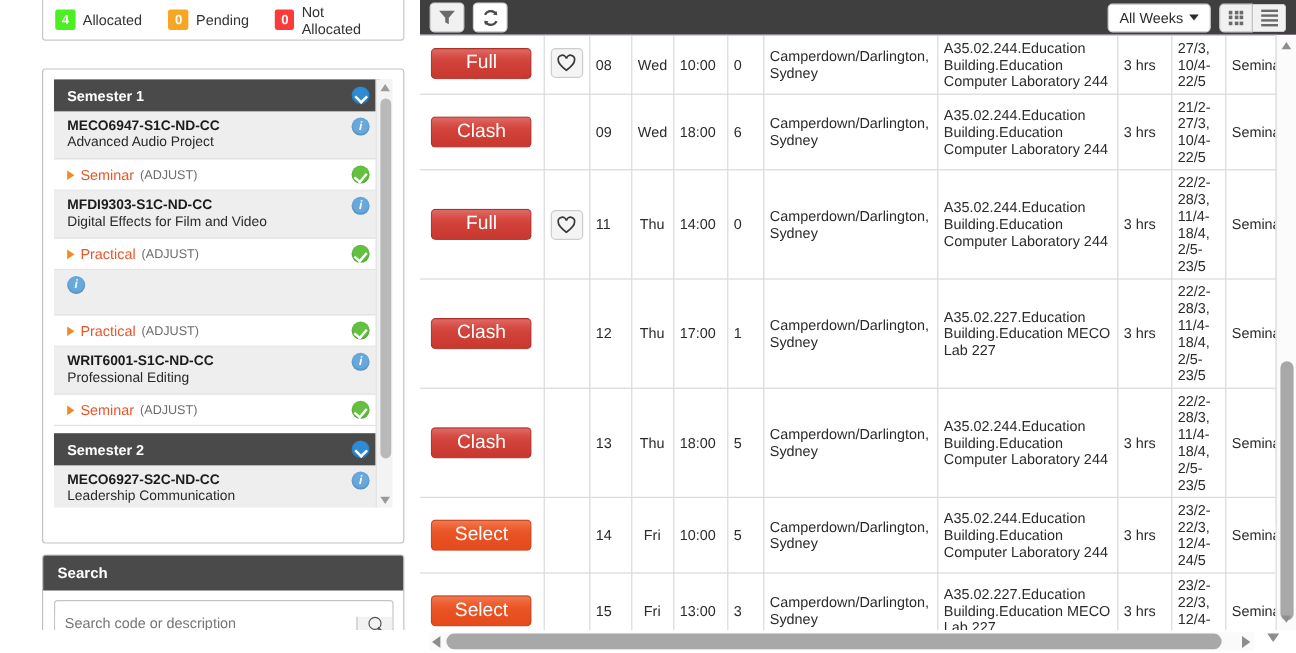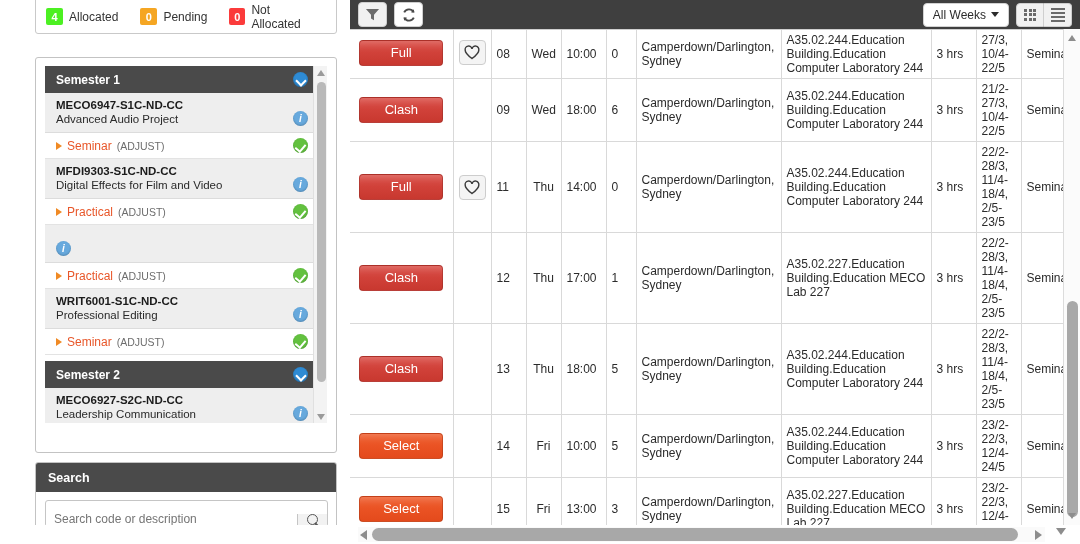--- a/index.html
+++ b/index.html
@@ -68,21 +68,21 @@
   }
   .chev-circle::after {
     content: ""; position: absolute; left: 4px; top: 4.5px;
     width: 6px; height: 6px;
     border-left: 2px solid #fff; border-bottom: 2px solid #fff;
     transform: rotate(-45deg);
   }
   .unit-row {
     background: #eeeeee; border-bottom: 1px solid #dcdcdc;
     padding: 5px 9px 6px 11px;
-    display: flex; align-items: flex-end; justify-content: space-between;
+    display: flex; align-items: flex-start; justify-content: space-between;
     min-height: 38px;
   }
   .unit-code { font-size: 11.5px; font-weight: bold; color: #1b1b1b; line-height: 14px; }
   .unit-name { font-size: 11.5px; color: #2a2a2a; line-height: 14px; }
   .act-row {
     background: #ffffff; border-bottom: 1px solid #e3e3e3;
     padding: 6px 9px 6px 11px;
     display: flex; align-items: center; justify-content: space-between;
     height: 26px;
   }
@@ -191,21 +191,21 @@
   td.c-time   { width: 45px;  padding-left: 5px; }
   td.c-cnt    { width: 30px;  padding-left: 5px; }
   td.c-campus { width: 145px; }
   td.c-room   { width: 150px; }
   td.c-dur    { width: 45px;  }
   td.c-dates  { width: 45px;  }
   td.c-type   { width: 68px;  border-right: none; }
 
   .sbtn {
     display: inline-block; min-width: 84px; padding: 5px 6px;
-    border-radius: 4px; color: #fff; font-size: 13px; text-align: center;
+    border-radius: 4px; color: #fff; font-size: 16px; text-align: center;
     border: 1px solid rgba(0,0,0,.14);
     box-shadow: inset 0 14px 10px -12px rgba(255,255,255,.28);
   }
   .sbtn.clash { background: linear-gradient(#d94a43,#c8382f); }
   .sbtn.full  { background: linear-gradient(#d94a43,#c8382f); }
   .sbtn.select{ background: linear-gradient(#ef5b2b,#e44a1c); }
 
   .icobtn {
     display: inline-flex; align-items: center; justify-content: center;
     width: 27px; height: 25px; background: #f4f4f4;

